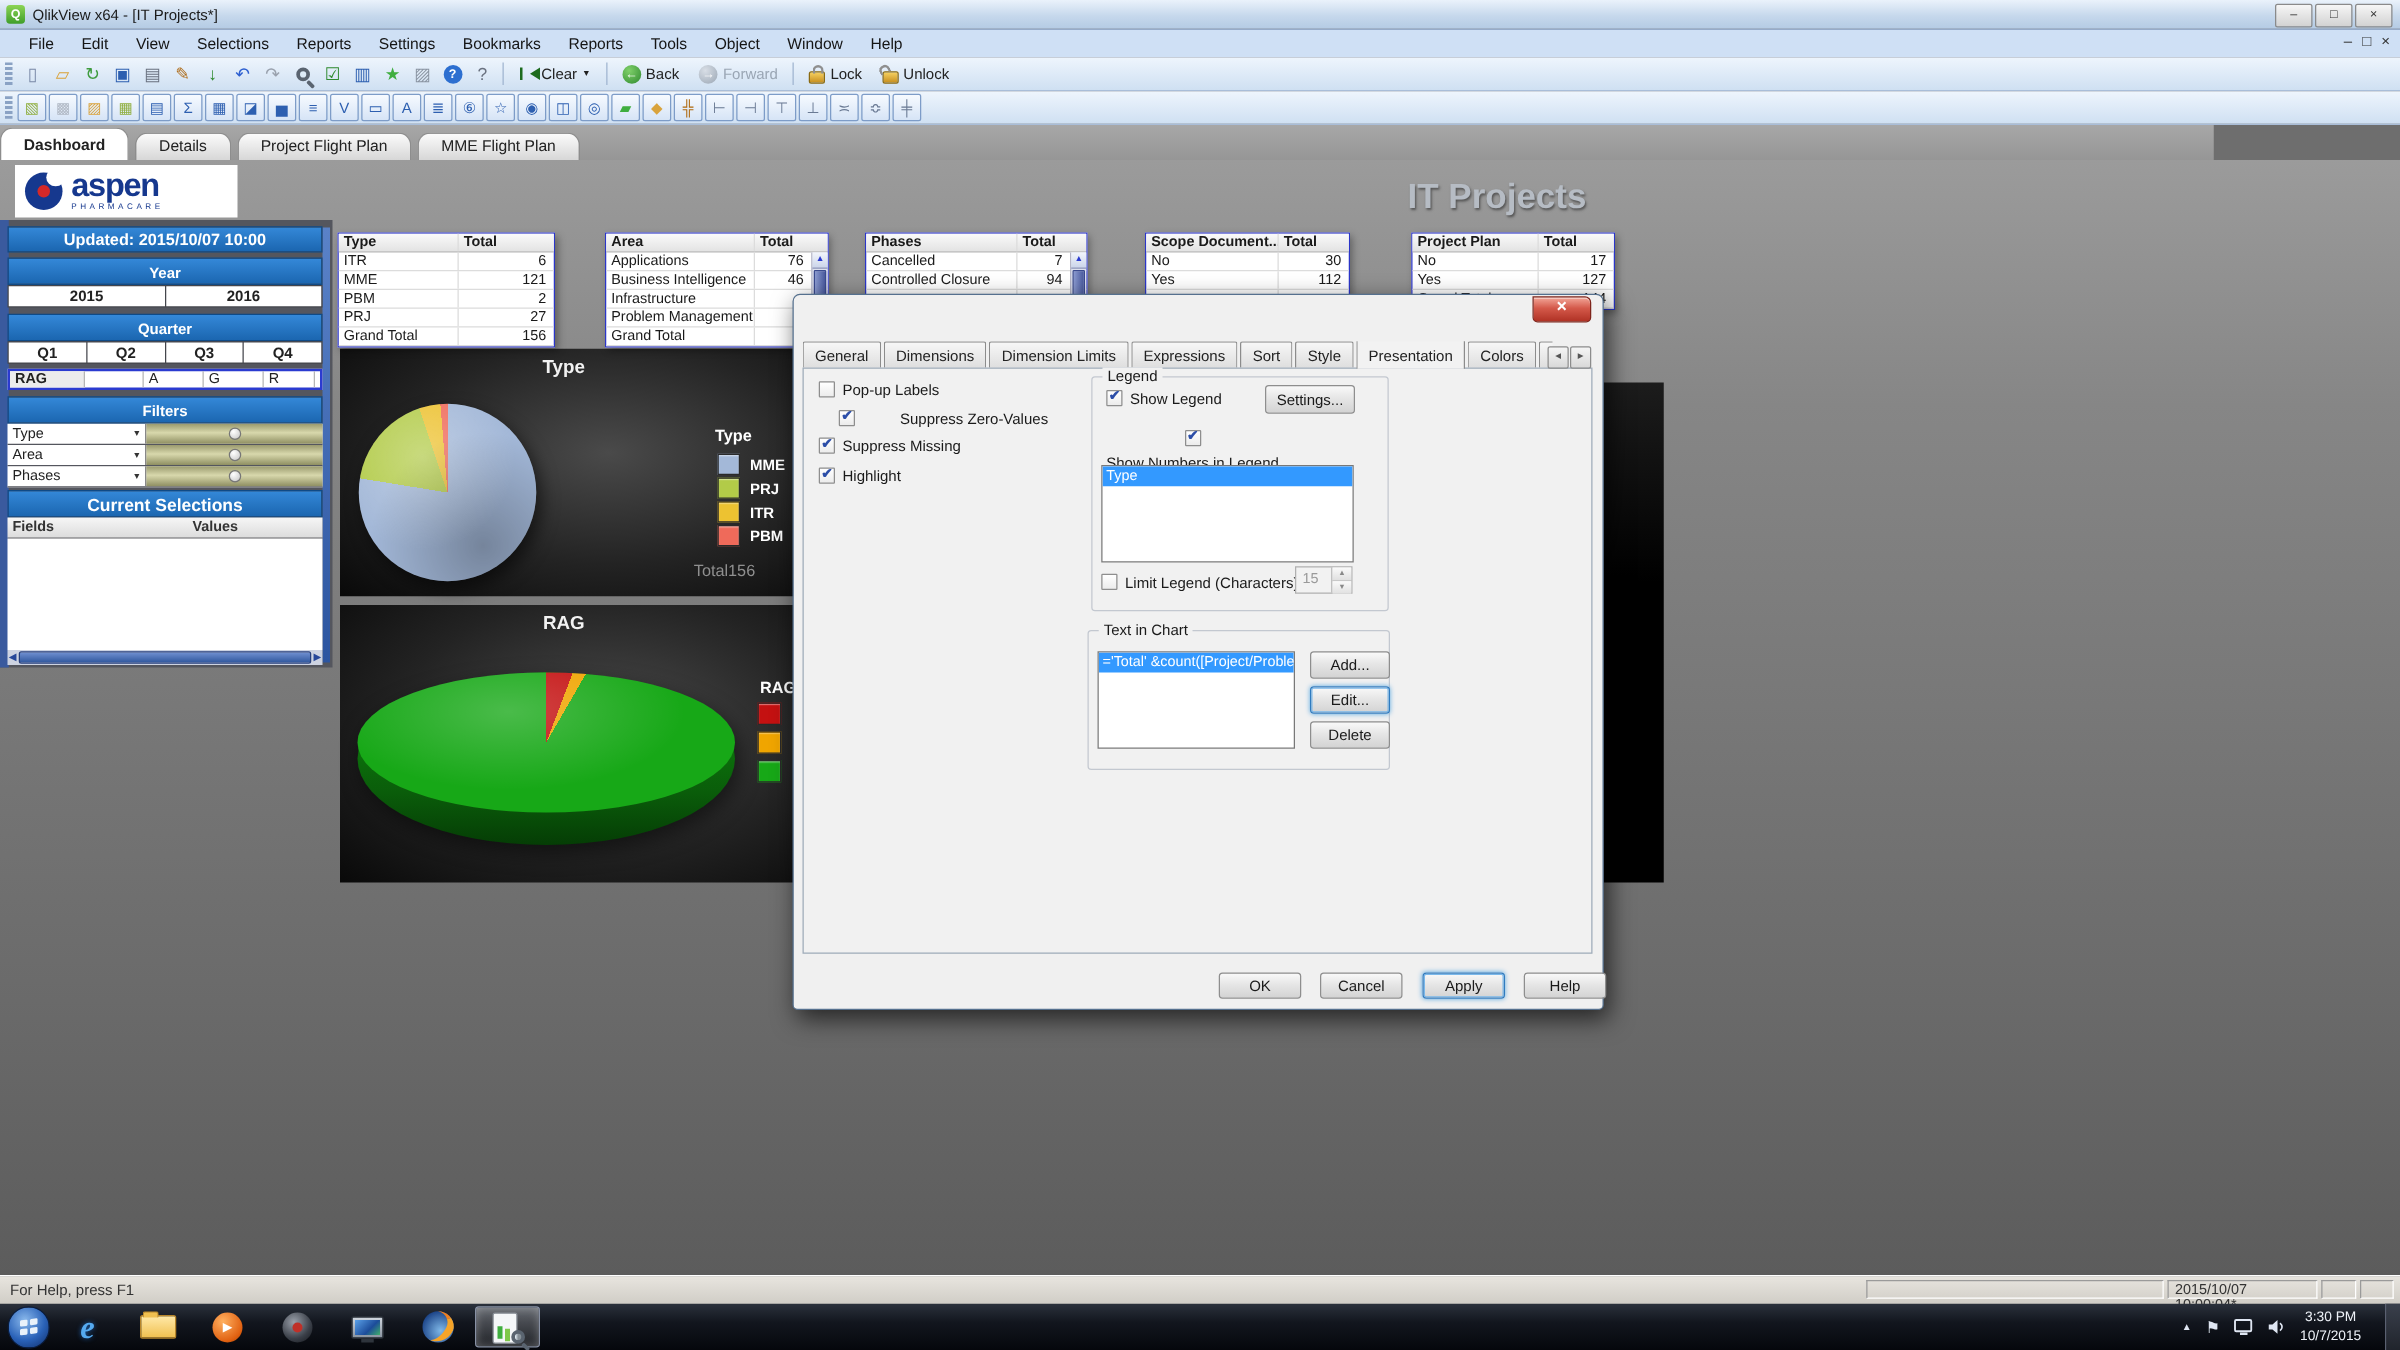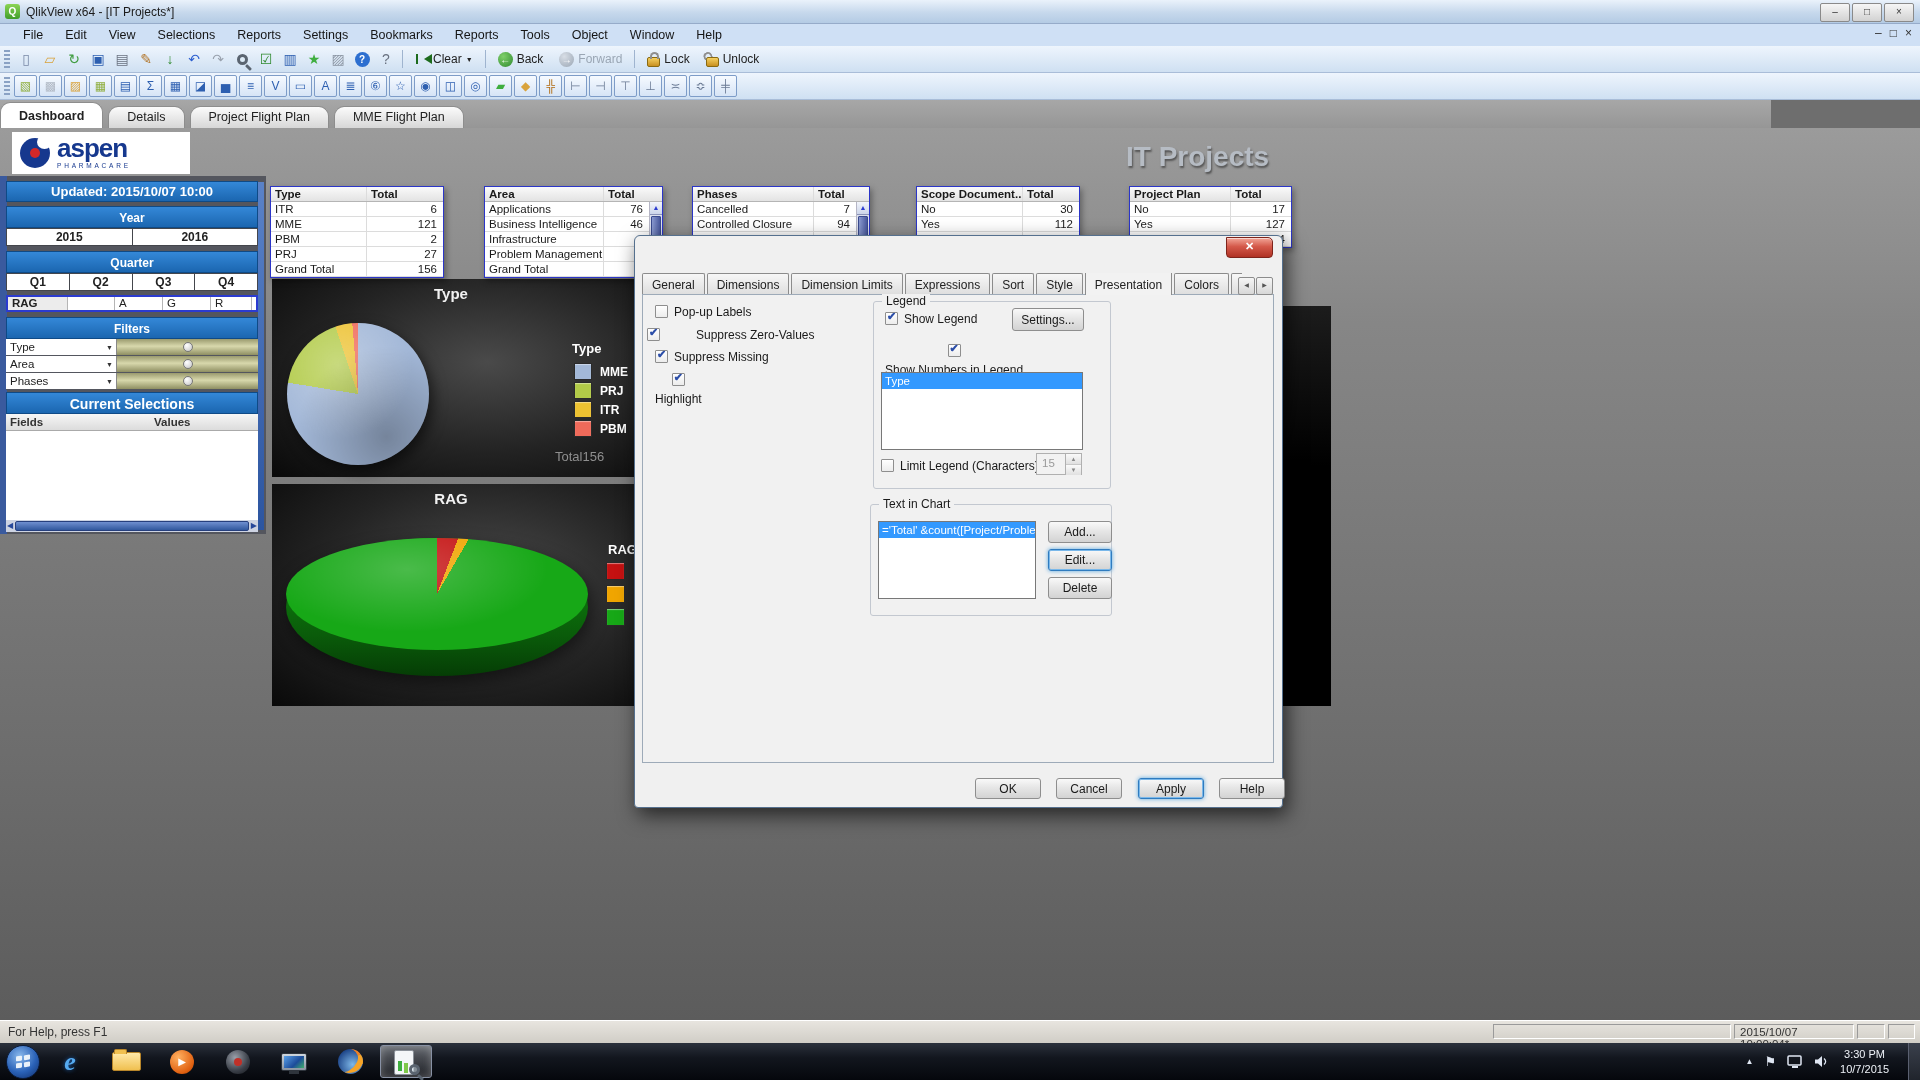--- a/index.html
+++ b/index.html
@@ -623,27 +623,27 @@
       <div class="dtab">Number</div>
     </div>
   <div id="tab-arrows">
     <div class="ta">◀</div>
     <div class="ta">▶</div>
   </div>
   <div id="dpage"></div>
   <span id="dlg-options"><div class="cbrow" style="left: 20px; top: 68px;">
         <span class="box"></span>
         <span>Pop-up Labels</span>
-      </div><div class="cbrow" style="left: 12px; top: 91px; gap: 36px;">
+      </div><div class="cbrow" style="left: 36px; top: 91px; gap: 36px;">
         <span class="box ck"></span>
         <span>Suppress Zero-Values</span>
       </div><div class="cbrow" style="left: 20px; top: 113px;">
         <span class="box ck"></span>
         <span>Suppress Missing</span>
-      </div><div class="cbrow" style="left: 20px; top: 137px; flex-direction: column;">
+      </div><div class="cbrow" style="left: 20px; top: 137px;">
         <span class="box ck"></span>
         <span>Highlight</span>
       </div></span>
 
   <div class="grp" style="left:238px;top:65px;width:236px;height:186px;">
     <span class="grp-label">Legend</span>
   </div>
   <div class="cbrow" style="left:250px;top:75px;">
     <span class="box ck"></span>
     <span>Show Legend</span>

